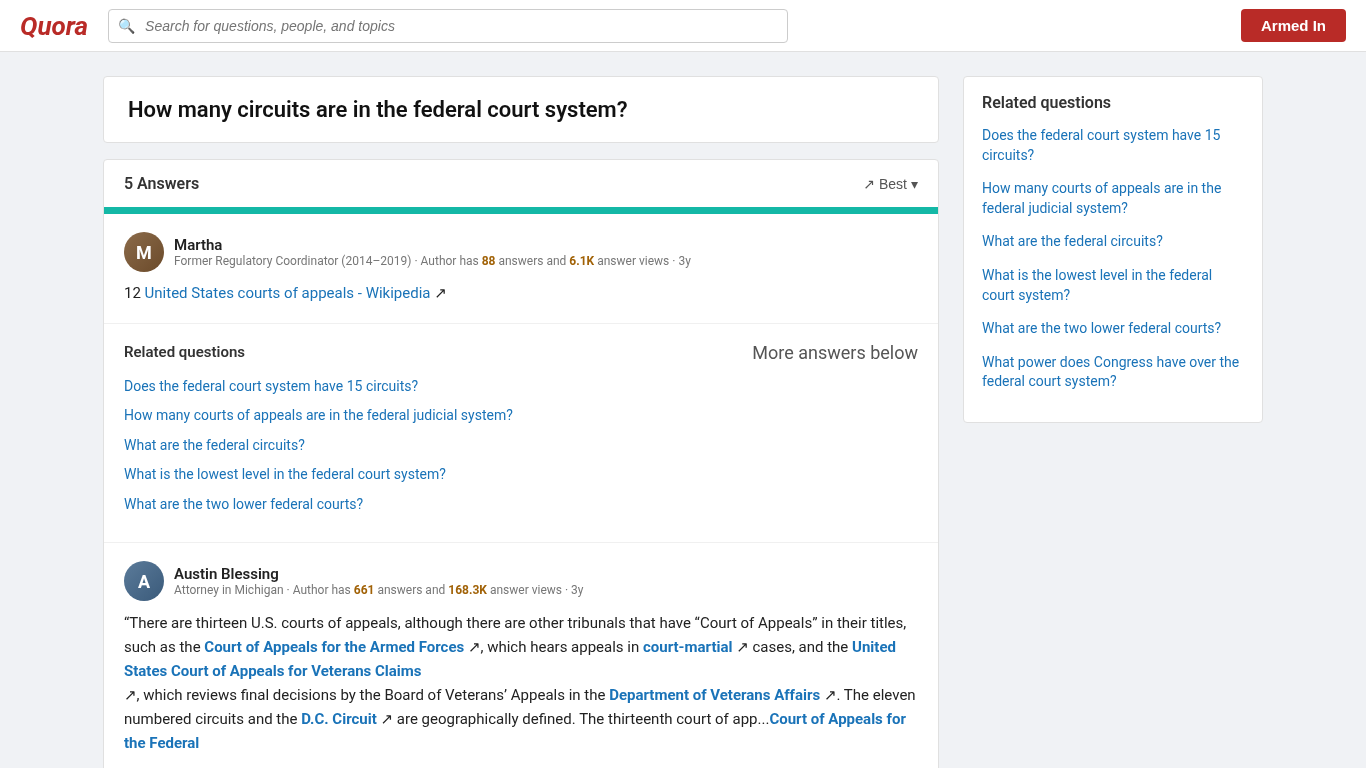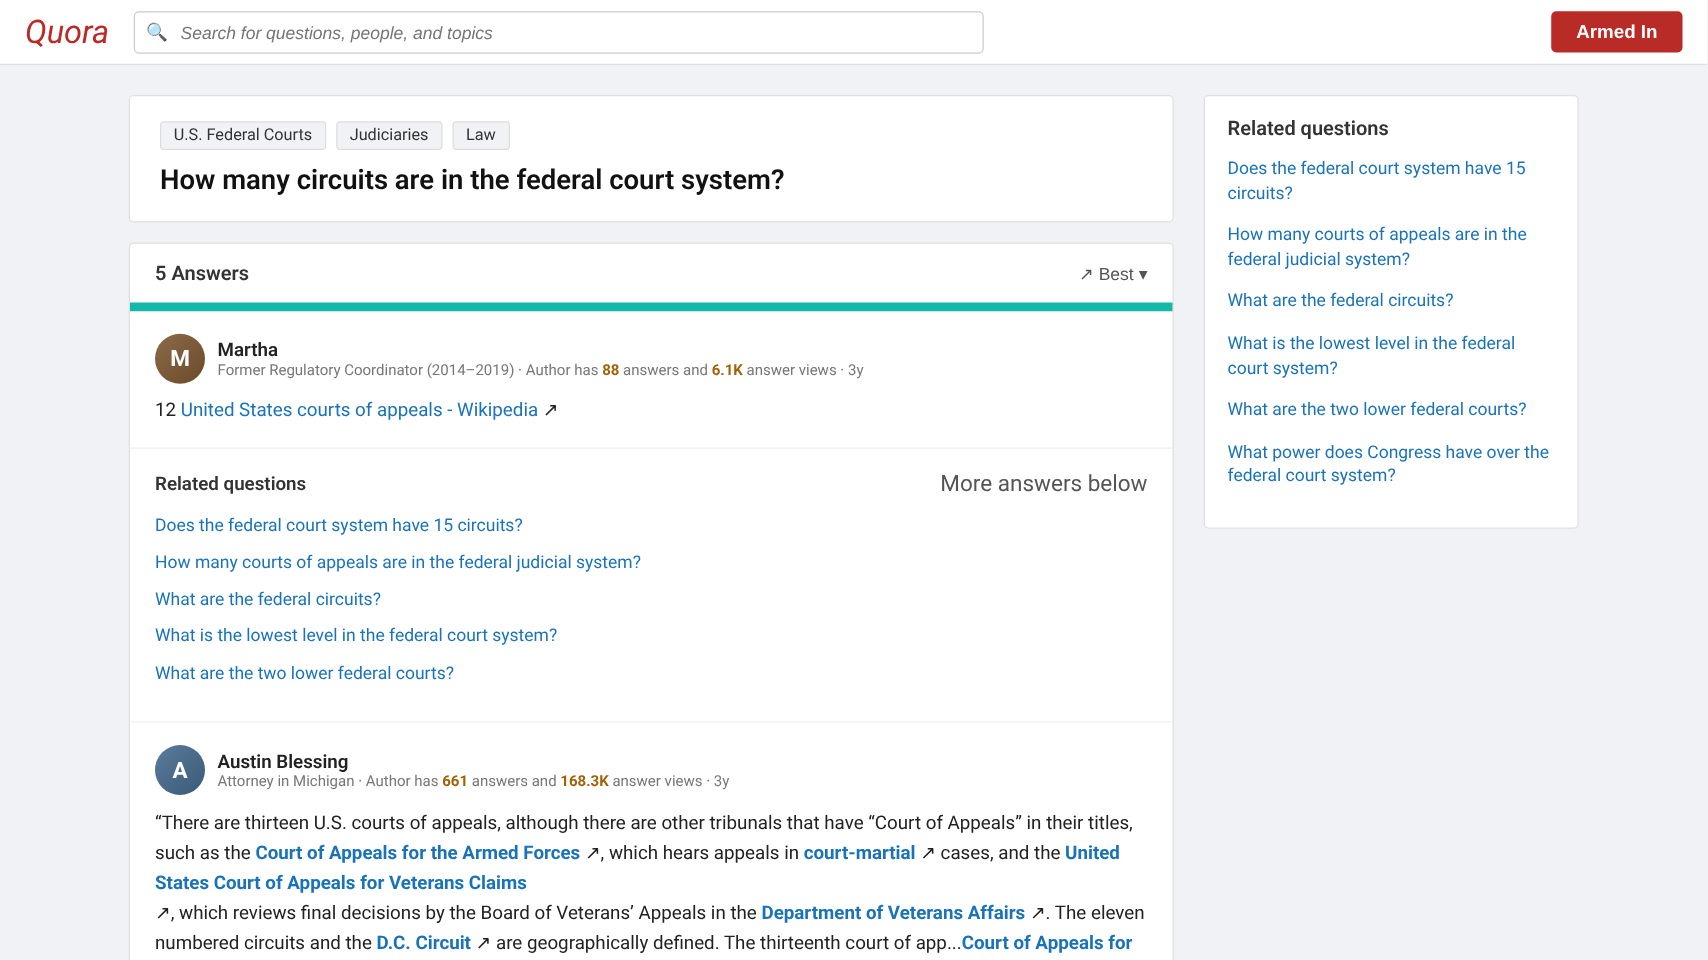--- a/index.html
+++ b/index.html
@@ -18,21 +18,21 @@
       align-items: center;
       padding: 0 20px;
       height: 52px;
       position: sticky;
       top: 0;
       z-index: 100;
     }
     .logo {
       color: #b92b27;
       font-size: 26px;
-      font-weight: normal;
+      font-weight: bold;
       font-style: italic;
       margin-right: 20px;
       text-decoration: none;
     }
     .search-bar {
       flex: 1;
       max-width: 680px;
       position: relative;
     }
     .search-bar input {
@@ -280,25 +280,20 @@
   <div class="header-right">
     <button class="sign-in-btn">Armed In</button>
   </div>
 </header>
 
 <div class="main-container">
 
   <div class="left-col">
 
     <div class="question-card">
-      <div class="breadcrumbs">
-        <span class="breadcrumb-tag">U.S. Federal Courts</span>
-        <span class="breadcrumb-tag">Judiciaries</span>
-        <span class="breadcrumb-tag">Law</span>
-      </div>
       <h1 class="question-title">How many circuits are in the federal court system?</h1>
     </div>
 
     <div class="answers-section">
 
       <div class="answers-header">
         <span class="answers-count">5 Answers</span>
         <button class="sort-btn">
           <span>↗</span>
           <span>Best</span>

